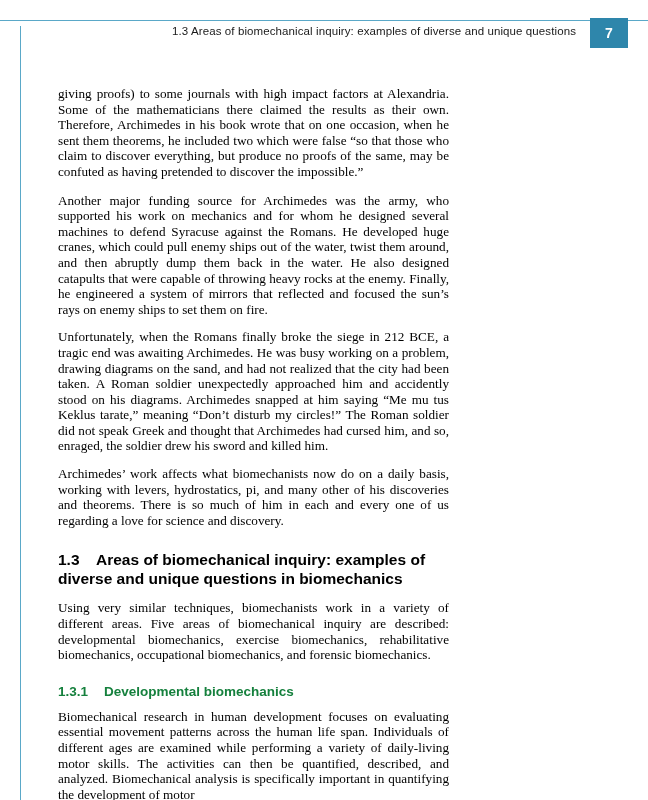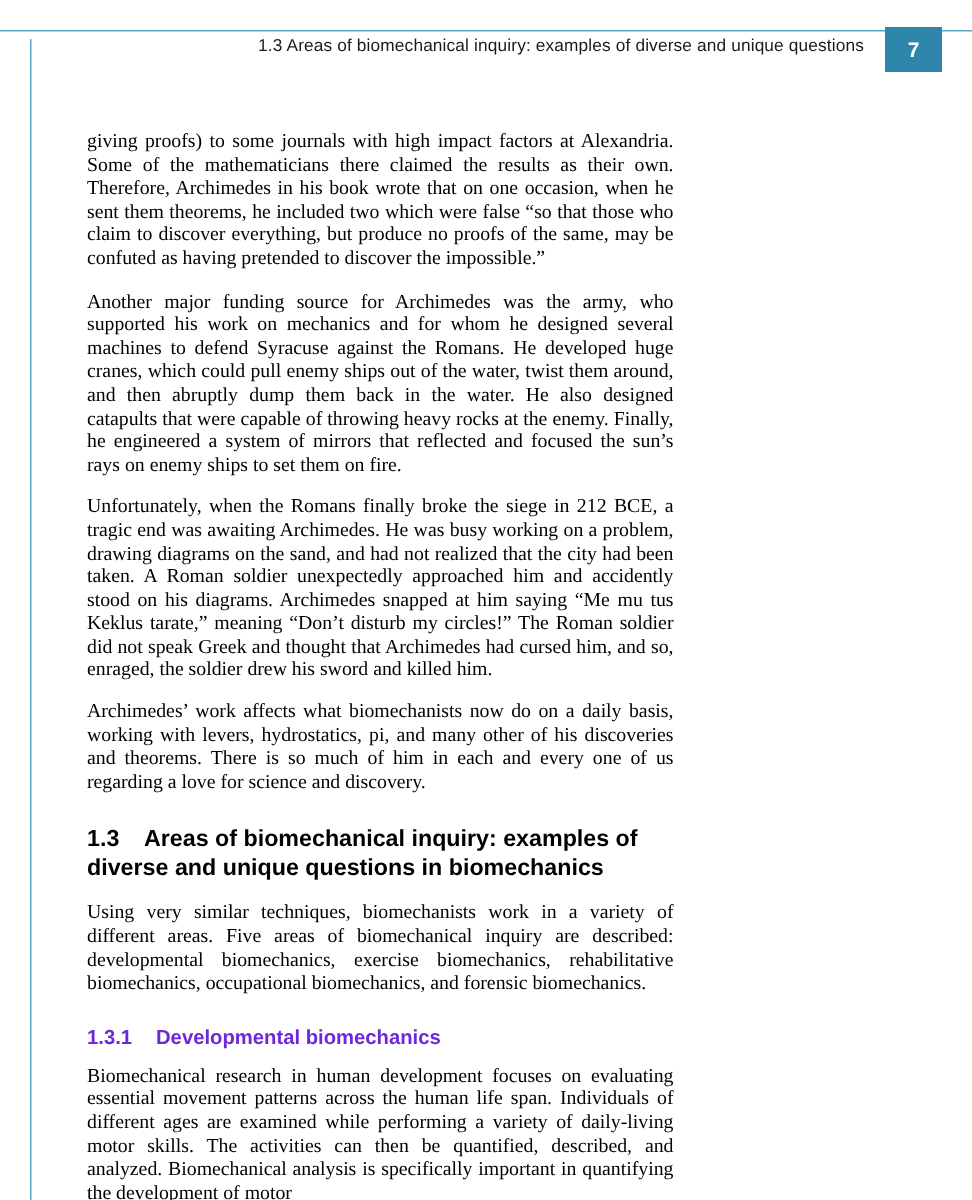--- a/index.html
+++ b/index.html
@@ -95,21 +95,21 @@
     font-weight: bold;
     line-height: 19px;
     margin: 22px 0 12px 0;
   }
   h2.section .num {
     display: inline-block;
     width: 38px;
   }
   h3.subsection {
     font-family: "Liberation Sans", sans-serif;
-    color: #6d28d9;
+    color: #15803d;
     font-size: 13.5px;
     font-weight: bold;
     line-height: 17px;
     margin: 20px 0 9px 0;
   }
   h3.subsection .num {
     display: inline-block;
     width: 46px;
   }
 </style>

